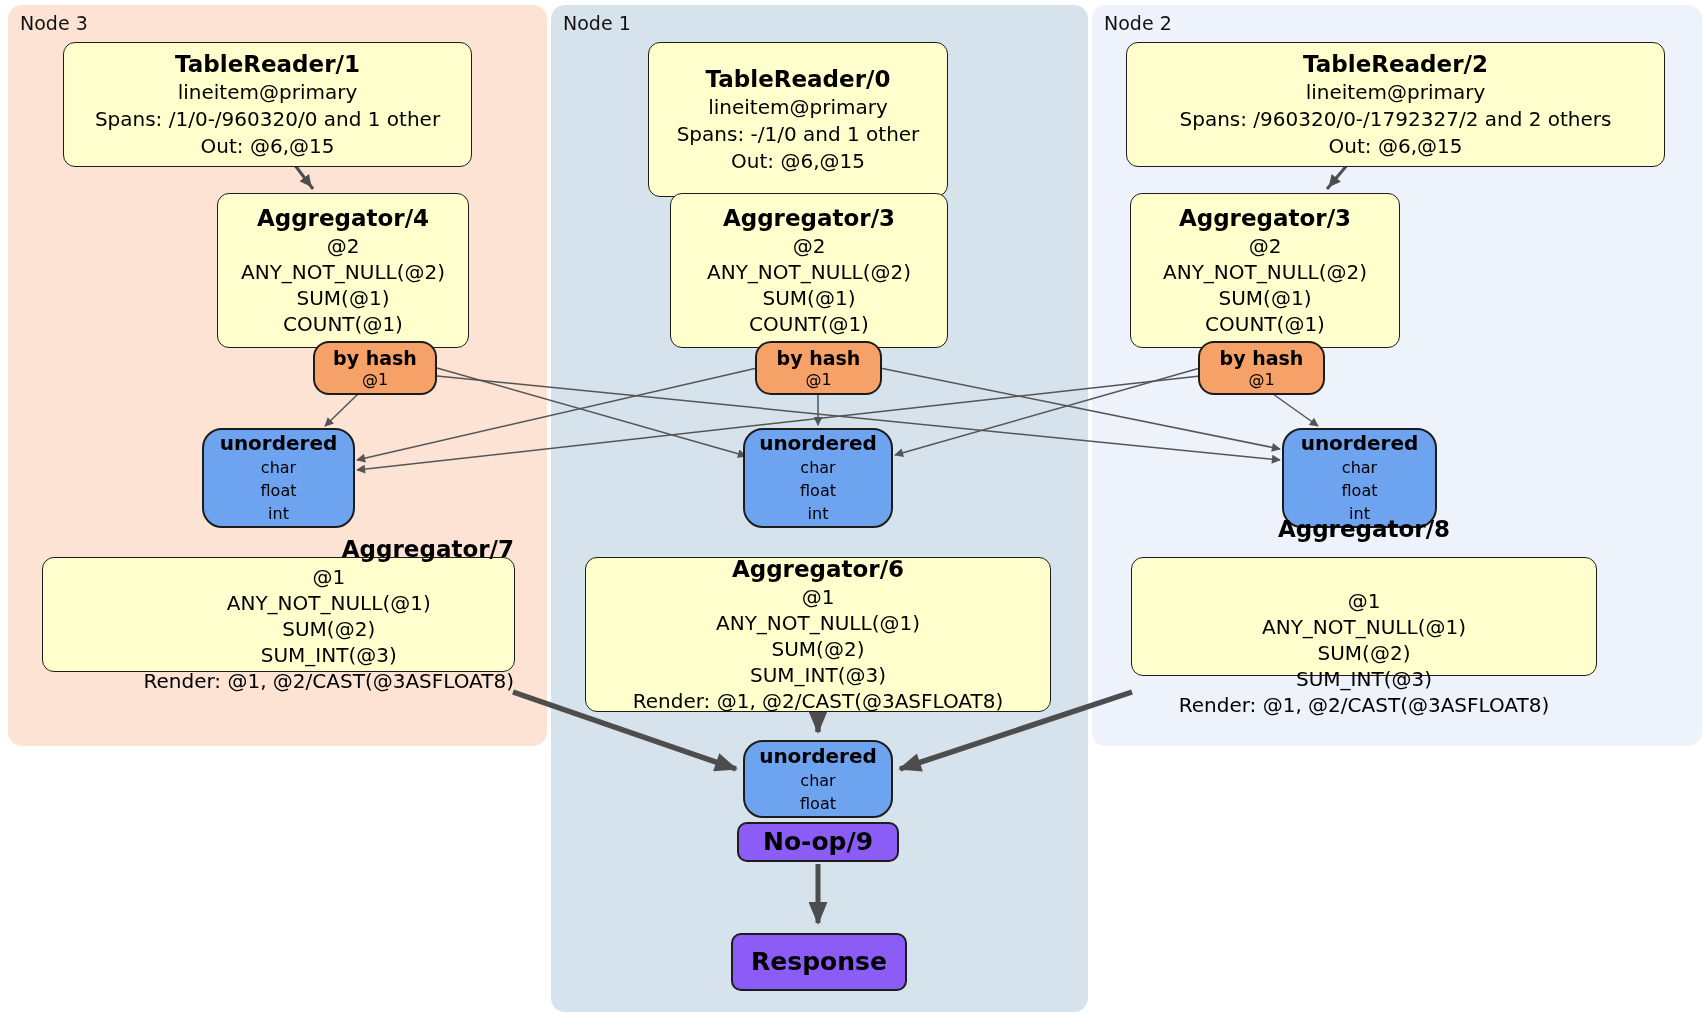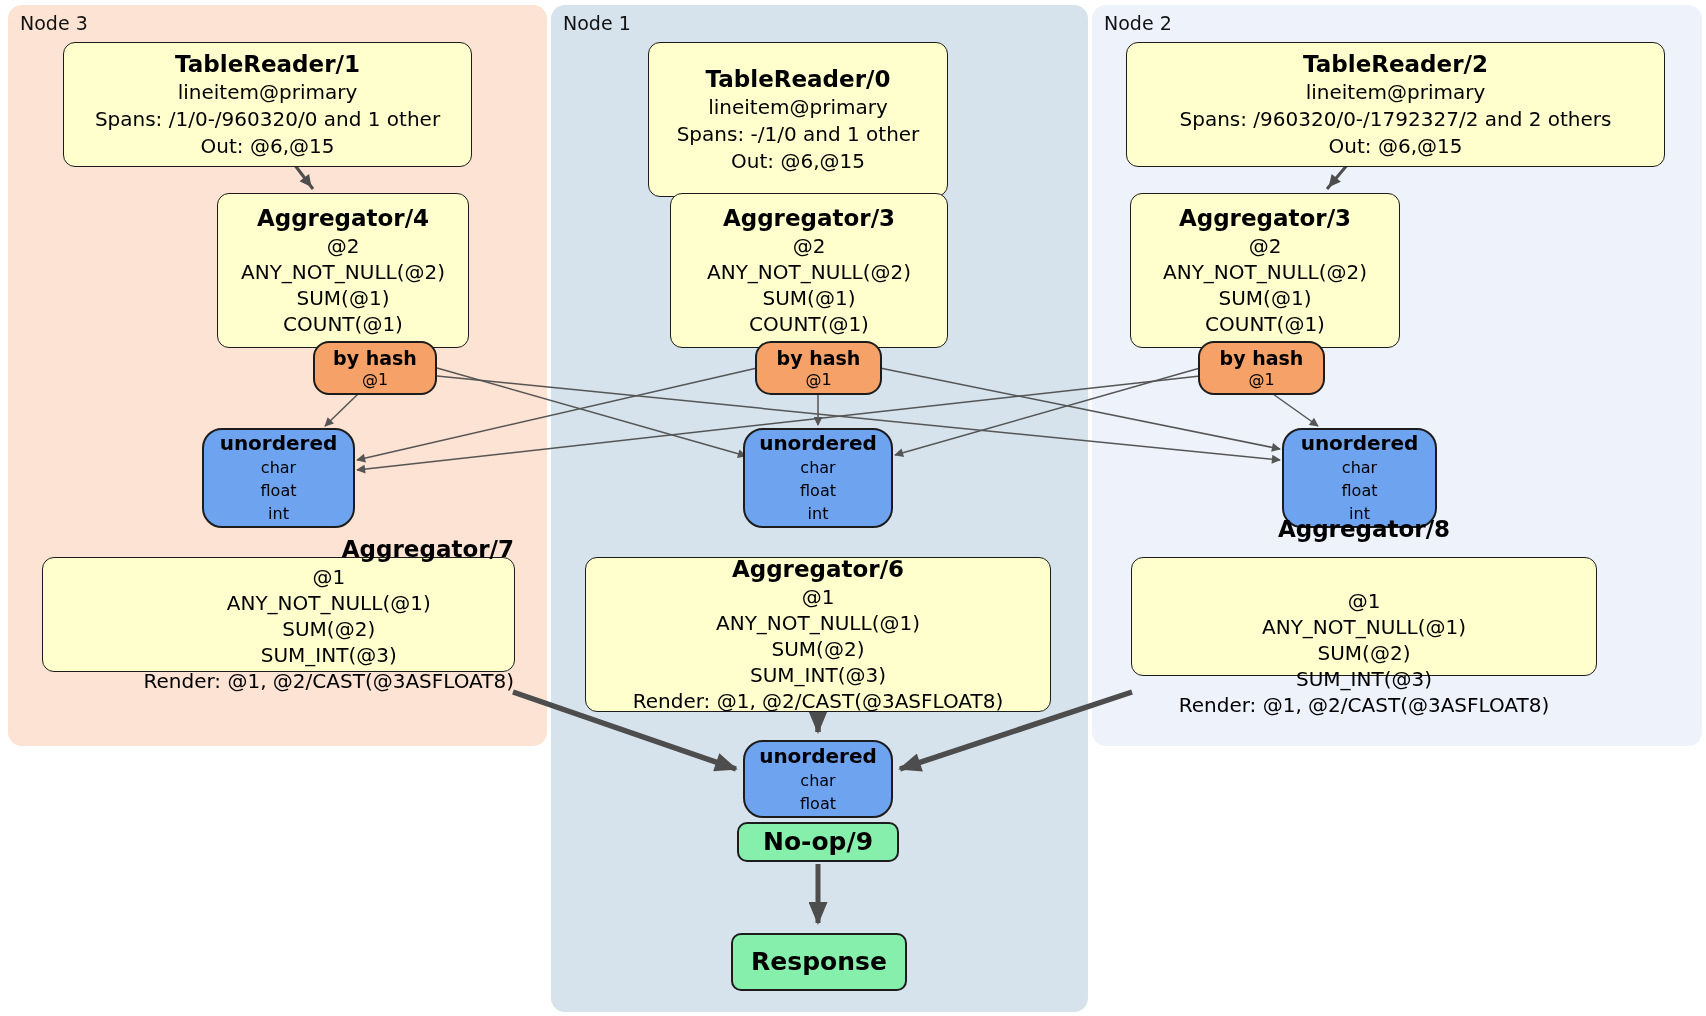--- a/index.html
+++ b/index.html
@@ -33,21 +33,21 @@
     background:#f5a168;border:2px solid #1c1c1c;border-radius:16px;
   }
   .router .title{font-weight:bold;font-size:19px;line-height:23px;}
   .router .detail{font-size:16px;line-height:19px;}
   .sync{
     background:#6ea3f0;border:2px solid #1c1c1c;border-radius:20px;
   }
   .sync .title{font-weight:bold;font-size:20px;line-height:25px;}
   .sync .lines div{font-size:16px;line-height:23px;}
   .terminal{
-    background:#86efac;border:2px solid #1c1c1c;border-radius:10px;
+    background:#8b5cf6;border:2px solid #1c1c1c;border-radius:10px;
   }
   .terminal .title{font-weight:bold;font-size:25px;line-height:28px;}
 
   
   #tr1 {left:63px;  top:42px;  width:409px; height:125px;}
   #agg4{left:217px; top:193px; width:252px; height:155px;}
   #hash3{left:313px;top:341px; width:124px; height:54px;}
   #sync3{left:202px;top:428px; width:153px; height:100px;}
   #agg7{left:42px;  top:557px; width:473px; height:115px;align-items:flex-end;}
 

